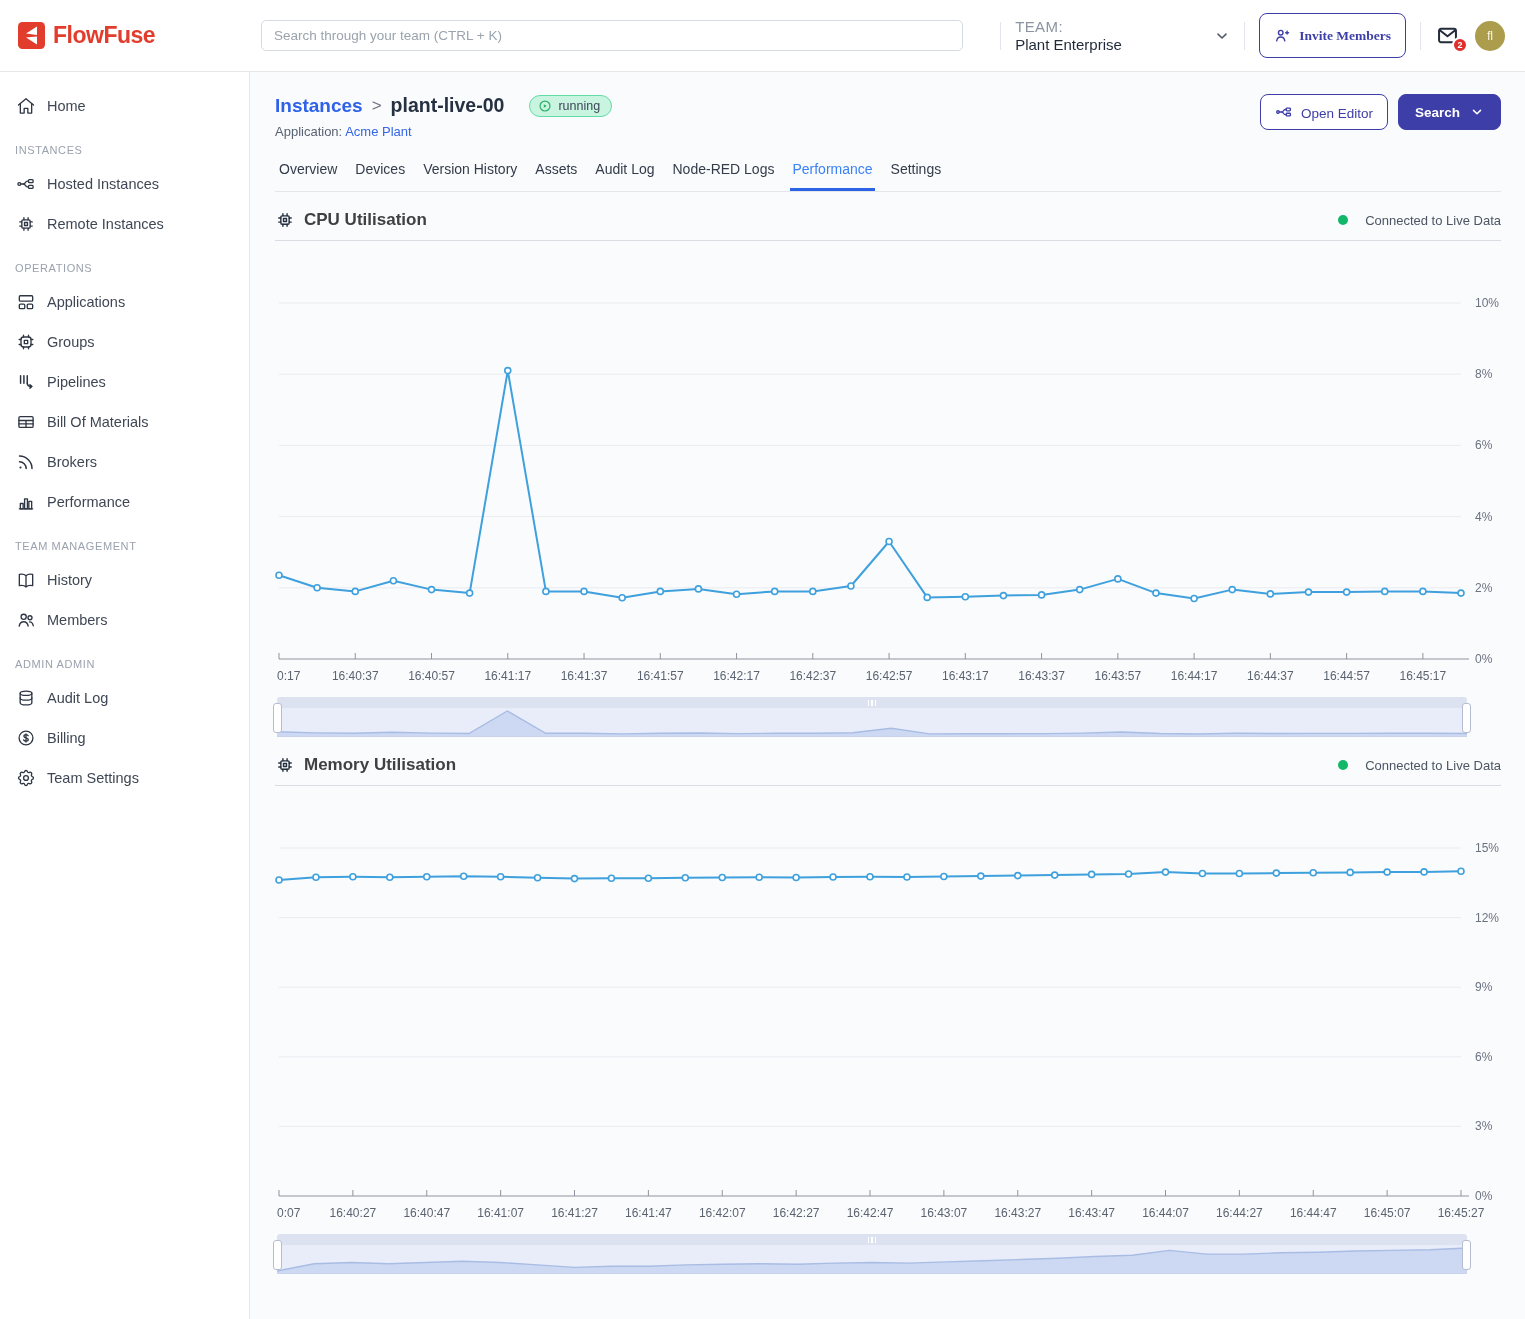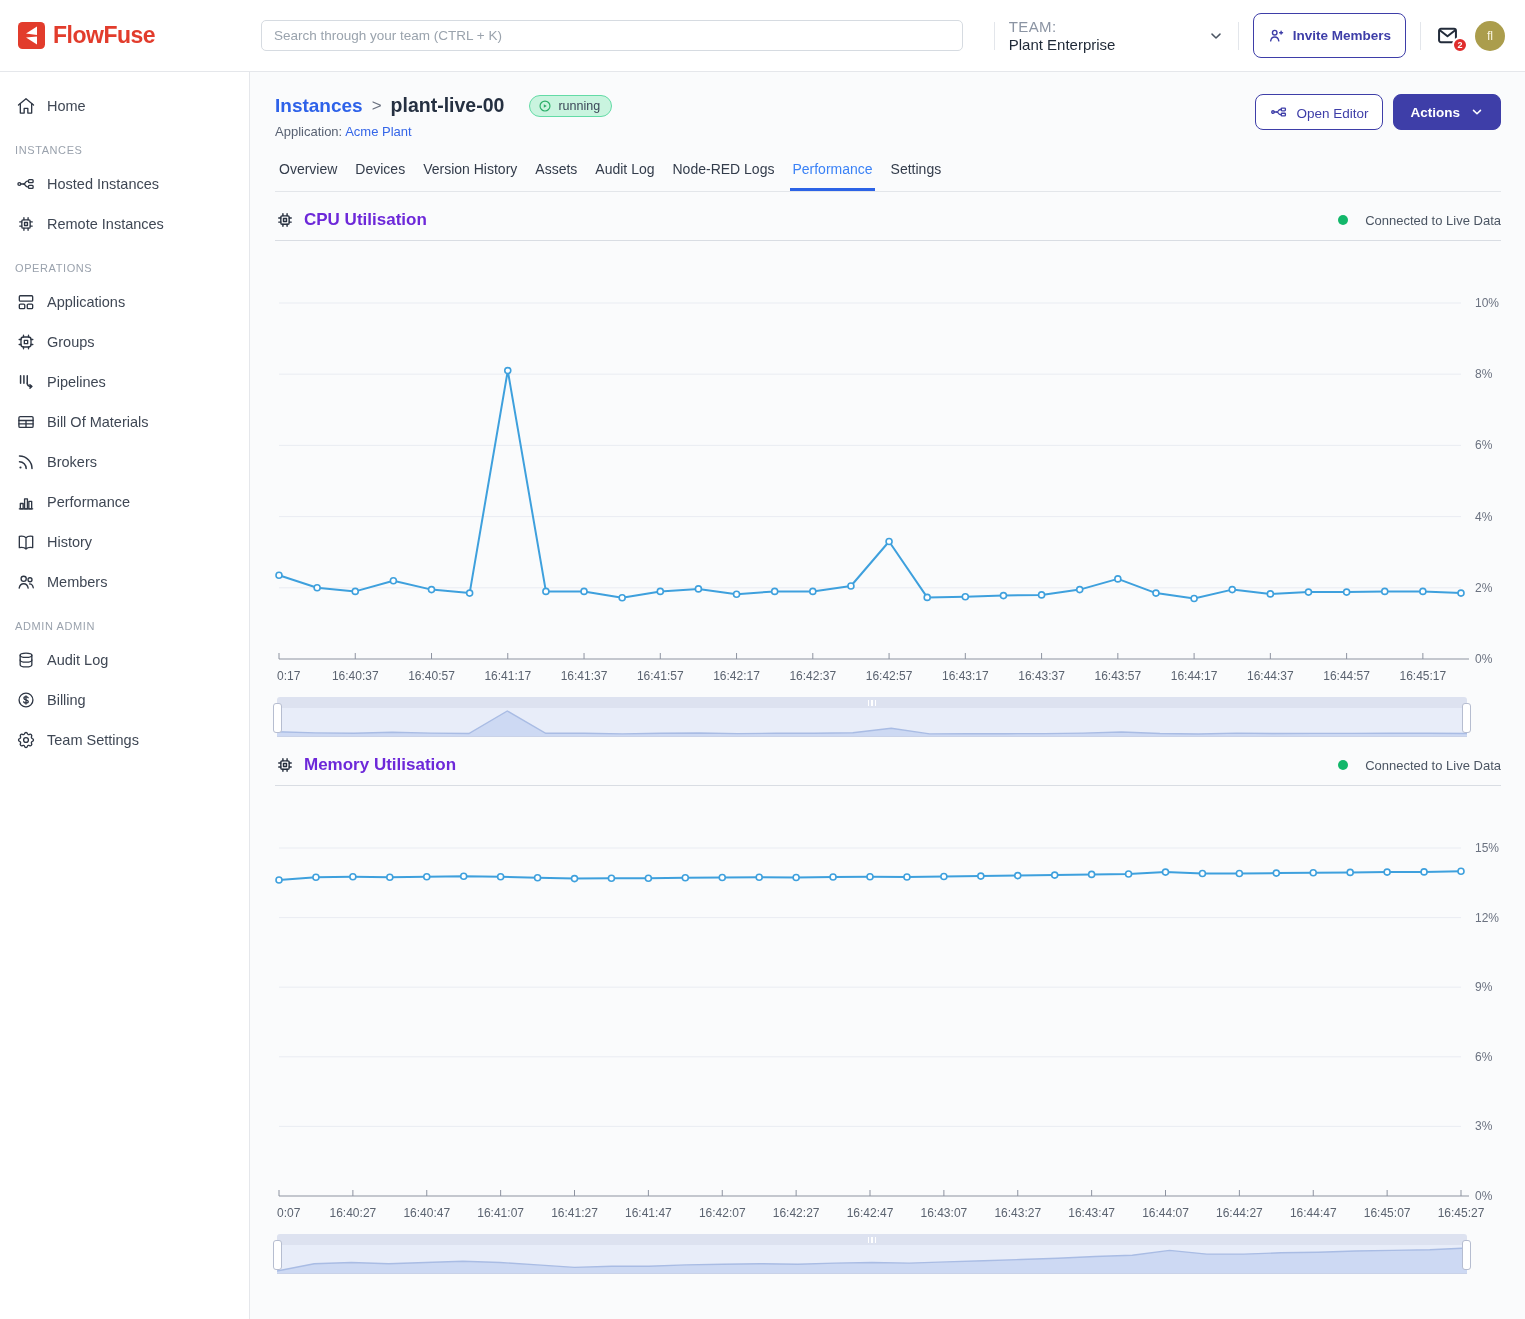--- a/index.html
+++ b/index.html
@@ -13,21 +13,21 @@
   .logo-text { font-size:23px; font-weight:700; color:#e23c2c; letter-spacing:-0.5px; }
   .search-input { width:702px; height:31px; margin-left:11px; border:1px solid #d6dbe1; border-radius:5px; padding:0 12px; font-size:13.5px; color:#374151; background:#fff; outline:none; font-family:inherit; }
   .search-input::placeholder { color:#9aa3ad; }
   .header-right { margin-left:auto; display:flex; align-items:center; gap:14px; padding-right:20px; }
   .vdiv { width:1px; height:28px; background:#e3e6eb; }
   .team-select { display:flex; align-items:center; gap:8px; cursor:pointer; min-width:215px; }
   .team-texts { display:flex; flex-direction:column; line-height:1.15; }
   .team-label { font-size:15px; color:#8b94a3; letter-spacing:.4px; }
   .team-name { font-size:15px; color:#1f2937; }
   .chev { width:16px; height:16px; color:#4b5563; margin-left:auto; }
-  .invite-btn { display:flex; align-items:center; gap:8px; border:1.5px solid #3e3ea8; background:#fff; color:#3e3ea8; font-weight:700; font-size:13.5px; padding:13px 14px; border-radius:8px; cursor:pointer; font-family:Liberation Sans, sans-serif; }
+  .invite-btn { display:flex; align-items:center; gap:8px; border:1.5px solid #3e3ea8; background:#fff; color:#3e3ea8; font-weight:700; font-size:13.5px; padding:13px 14px; border-radius:8px; cursor:pointer; font-family:Liberation Serif, serif; }
   .invite-btn svg { width:17px; height:17px; }
   .mail-wrap { position:relative; width:26px; height:24px; cursor:pointer; color:#222b3a; }
   .mail-wrap svg { width:25px; height:23px; }
   .mail-badge { position:absolute; right:-7px; bottom:-5px; min-width:16px; height:16px; background:#e02d2d; color:#fff; font-size:9px; font-weight:700; border-radius:999px; display:flex; align-items:center; justify-content:center; border:2px solid #fff; padding:0 3px; }
   .avatar { width:30px; height:30px; border-radius:50%; background:#ab9d4c; color:#f7f3dc; display:flex; align-items:center; justify-content:center; font-size:12.5px; cursor:pointer; }
 
   
   .body-row { display:flex; height:1263px; }
   .sidebar { width:250px; flex:0 0 auto; background:#fff; border-right:1px solid #e5e7eb; padding-top:14px; overflow:hidden; }
   .nav-item { display:flex; align-items:center; gap:11px; padding:10px 16px; color:#3f4754; font-size:14.5px; cursor:pointer; }
@@ -53,21 +53,21 @@
   .actions-btn svg { width:14px; height:14px; }
 
   .tabs { display:flex; gap:14px; margin-top:16px; border-bottom:1px solid #e3e6ea; padding-left:2px; }
   .tab { font-size:14px; color:#333c4b; padding:6px 2px 11px; cursor:pointer; border-bottom:3px solid transparent; }
   .tab.active { color:#3b82f6; border-bottom-color:#2c63e6; }
 
   .chart-section { margin-top:18px; }
   .chart-head { display:flex; align-items:center; gap:9px; padding-bottom:10px; border-bottom:1px solid #d9dde3; }
   .chart-head-icon { width:20px; height:20px; color:#27303f; display:flex; }
   .chart-head-icon svg { width:20px; height:20px; }
-  .chart-title { font-size:17px; font-weight:700; color:#6d28d9; }
+  .chart-title { font-size:17px; font-weight:700; color:#404040; }
   .live-status { margin-left:auto; display:flex; align-items:center; gap:17px; font-size:13px; color:#4b5563; }
   .live-dot { width:10px; height:10px; border-radius:50%; background:#12b76a; }
 
   svg.chart { display:block; margin-top:4px; }
   .ylabel { fill:#6b7280; font-size:12px; font-family:"Liberation Sans",sans-serif; }
   .xlabel { fill:#5b6370; font-size:12px; font-family:"Liberation Sans",sans-serif; }
 
   .navigator { position:relative; width:1190px; margin:4px 0 0 2px; }
   .nav-grip-bar { height:11px; background:#dde2f0; border-radius:3px 3px 0 0; display:flex; align-items:center; justify-content:center; gap:2px; cursor:grab; }
   .grip-line { width:1.5px; height:6px; background:#fff; display:block; }
@@ -215,20 +215,21 @@
             <svg viewBox="0 0 24 24" fill="none" stroke="currentColor" stroke-width="1.6" stroke-linecap="round" stroke-linejoin="round">
               <path d="M4 20.2h16"></path>
               <rect x="5.2" y="13.8" width="3.4" height="6.4"></rect>
               <rect x="10.3" y="8.2" width="3.4" height="12"></rect>
               <rect x="15.4" y="11.2" width="3.4" height="9"></rect>
             </svg>
           </span>
         <span class="nav-label">Performance</span>
       </div>
 
+      <div class="nav-section-title">TEAM MANAGEMENT</div>
       <div class="nav-item">
         <span class="nav-icon">
             <svg viewBox="0 0 24 24" fill="none" stroke="currentColor" stroke-width="1.6" stroke-linecap="round" stroke-linejoin="round">
               <path d="M12 6.8C10.2 5 7.3 4.6 4 5.2v13.6c3.3-.6 6.2-.2 8 1.6 1.8-1.8 4.7-2.2 8-1.6V5.2c-3.3-.6-6.2-.2-8 1.6v13.6"></path>
             </svg>
           </span>
         <span class="nav-label">History</span>
       </div>
       <div class="nav-item">
         <span class="nav-icon">
@@ -300,21 +301,21 @@
             <svg viewBox="0 0 24 24" fill="none" stroke="currentColor" stroke-width="1.8" stroke-linecap="round" stroke-linejoin="round">
                 <circle cx="4" cy="12" r="1.7"></circle>
                 <path d="M5.7 12h3.3"></path>
                 <path d="M9 12c2.5 0 2-3.4 4.5-3.4H15M9 12c2.5 0 2 3.4 4.5 3.4H15"></path>
                 <rect x="15" y="6.8" width="5.5" height="3.6" rx="1"></rect>
                 <rect x="15" y="13.6" width="5.5" height="3.6" rx="1"></rect>
               </svg>
             <span>Open Editor</span>
           </button>
           <button class="actions-btn">
-            <span>Actions</span>
+            <span>Search</span>
             <svg viewBox="0 0 24 24" fill="none" stroke="currentColor" stroke-width="2.6" stroke-linecap="round" stroke-linejoin="round">
                 <path d="M6 9.2l6 5.8 6-5.8"></path>
               </svg>
           </button>
         </div>
       </div>
 
       <div class="tabs">
         <div class="tab">Overview</div>
         <div class="tab">Devices</div>

